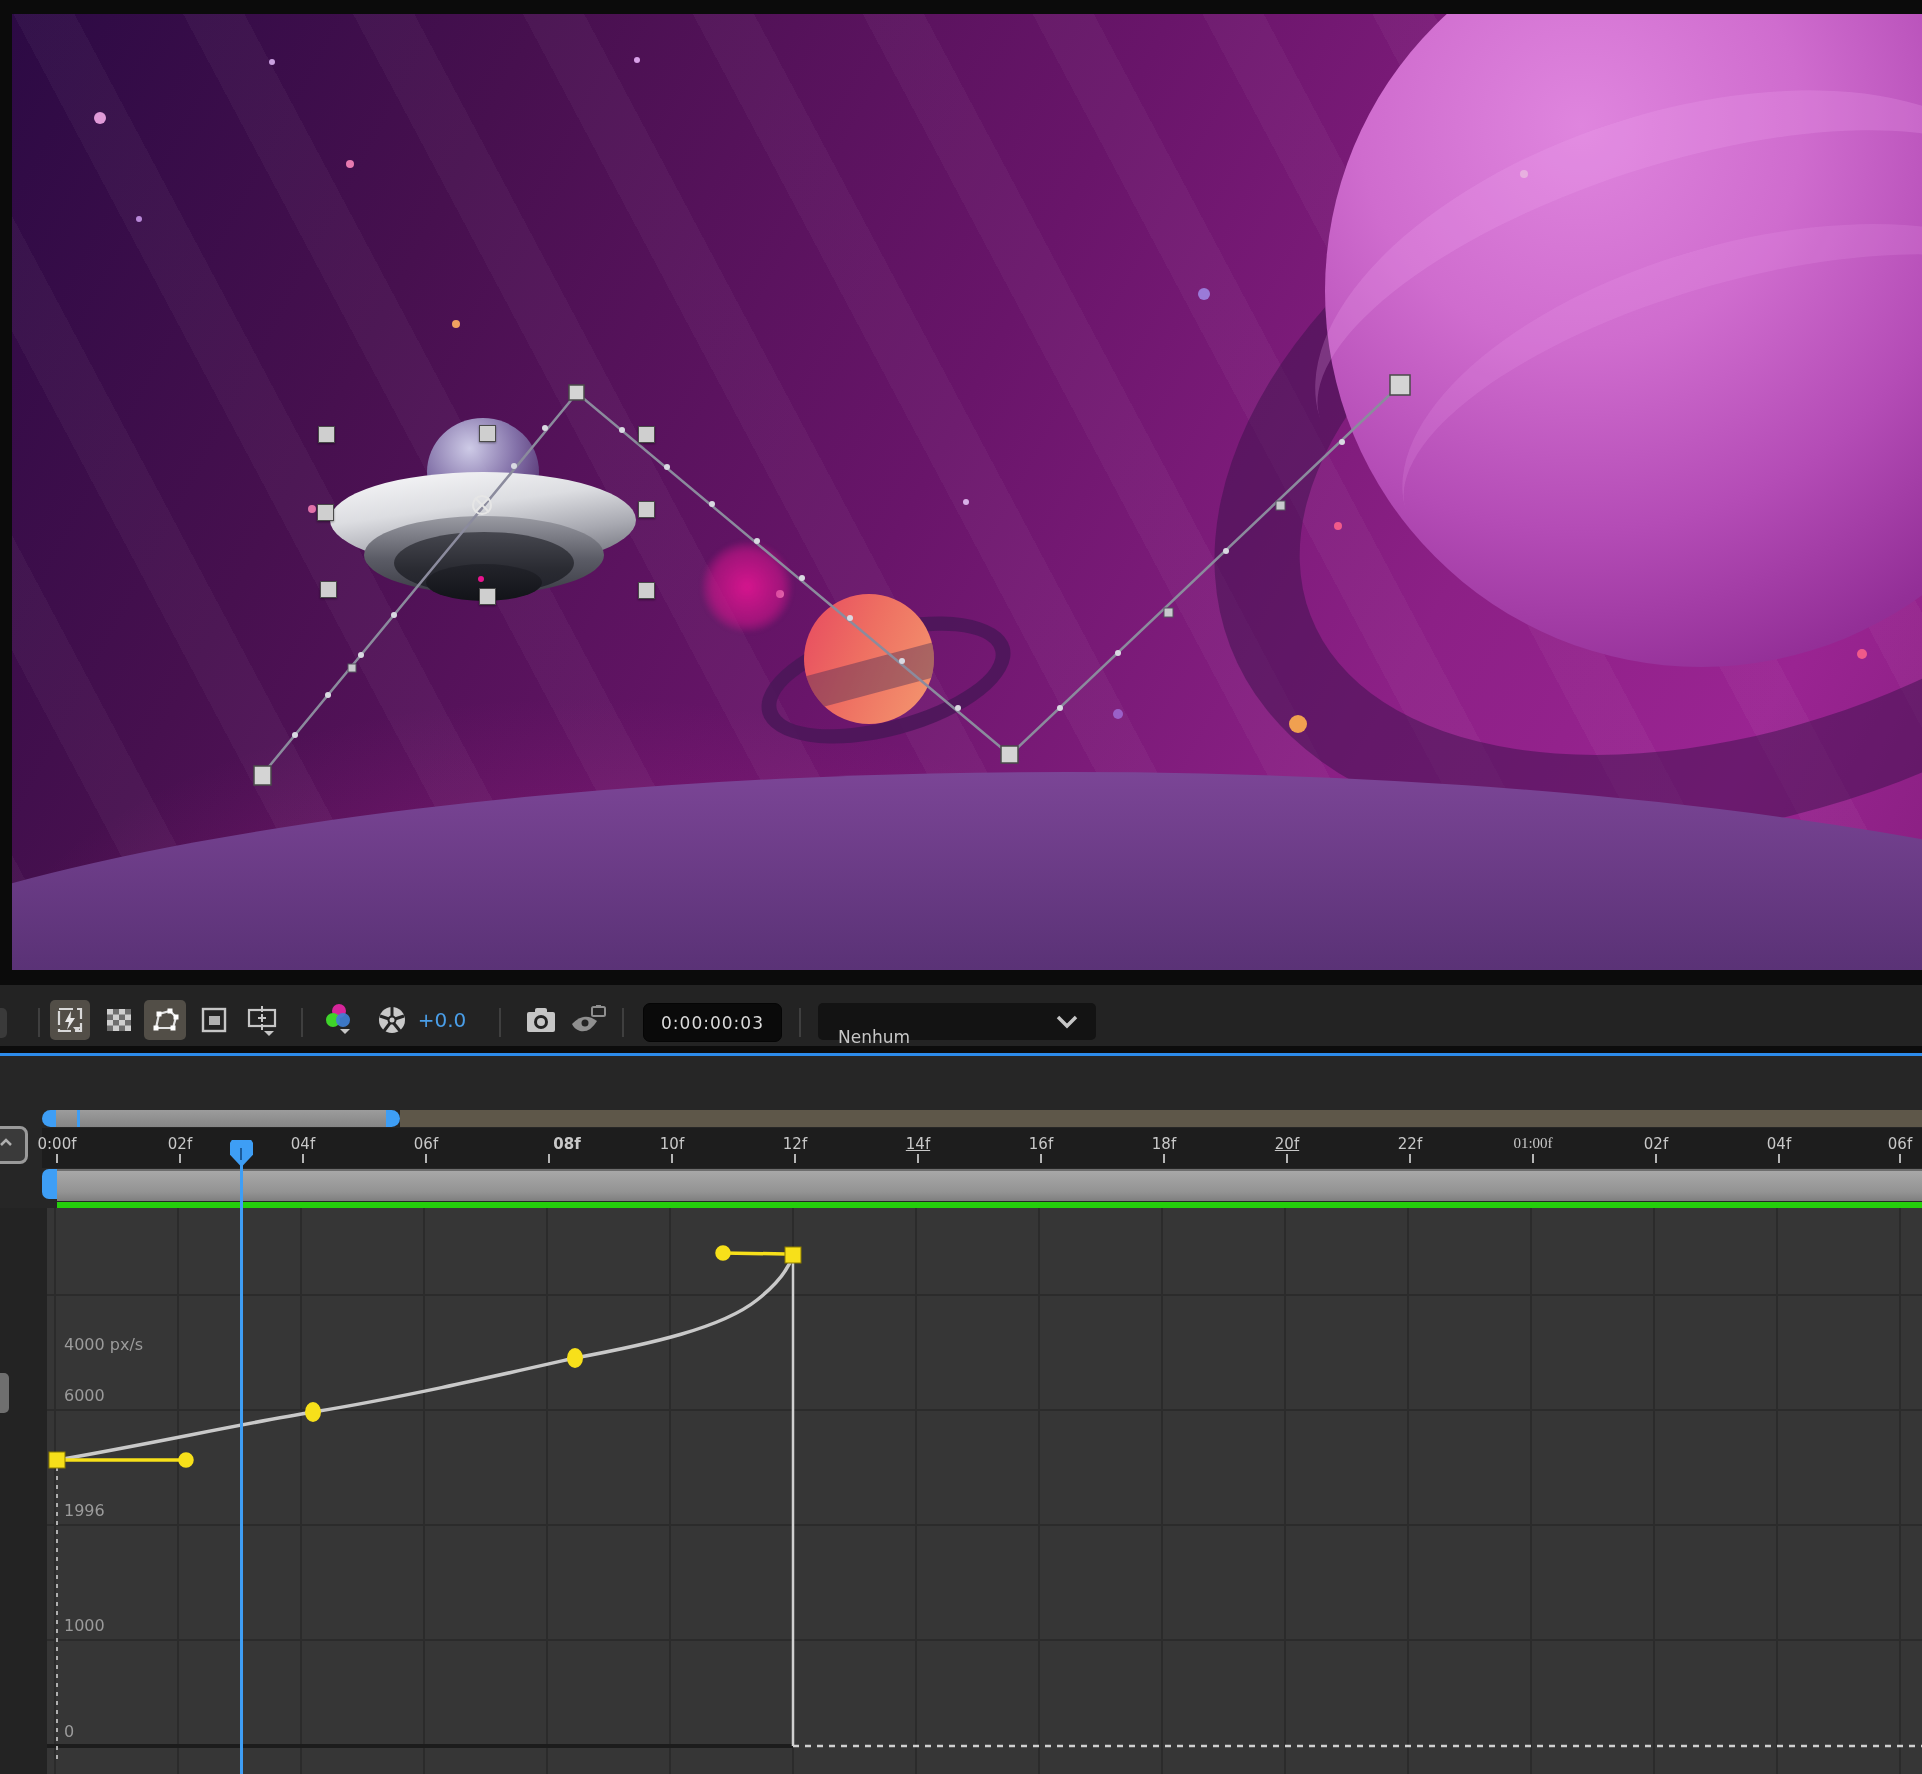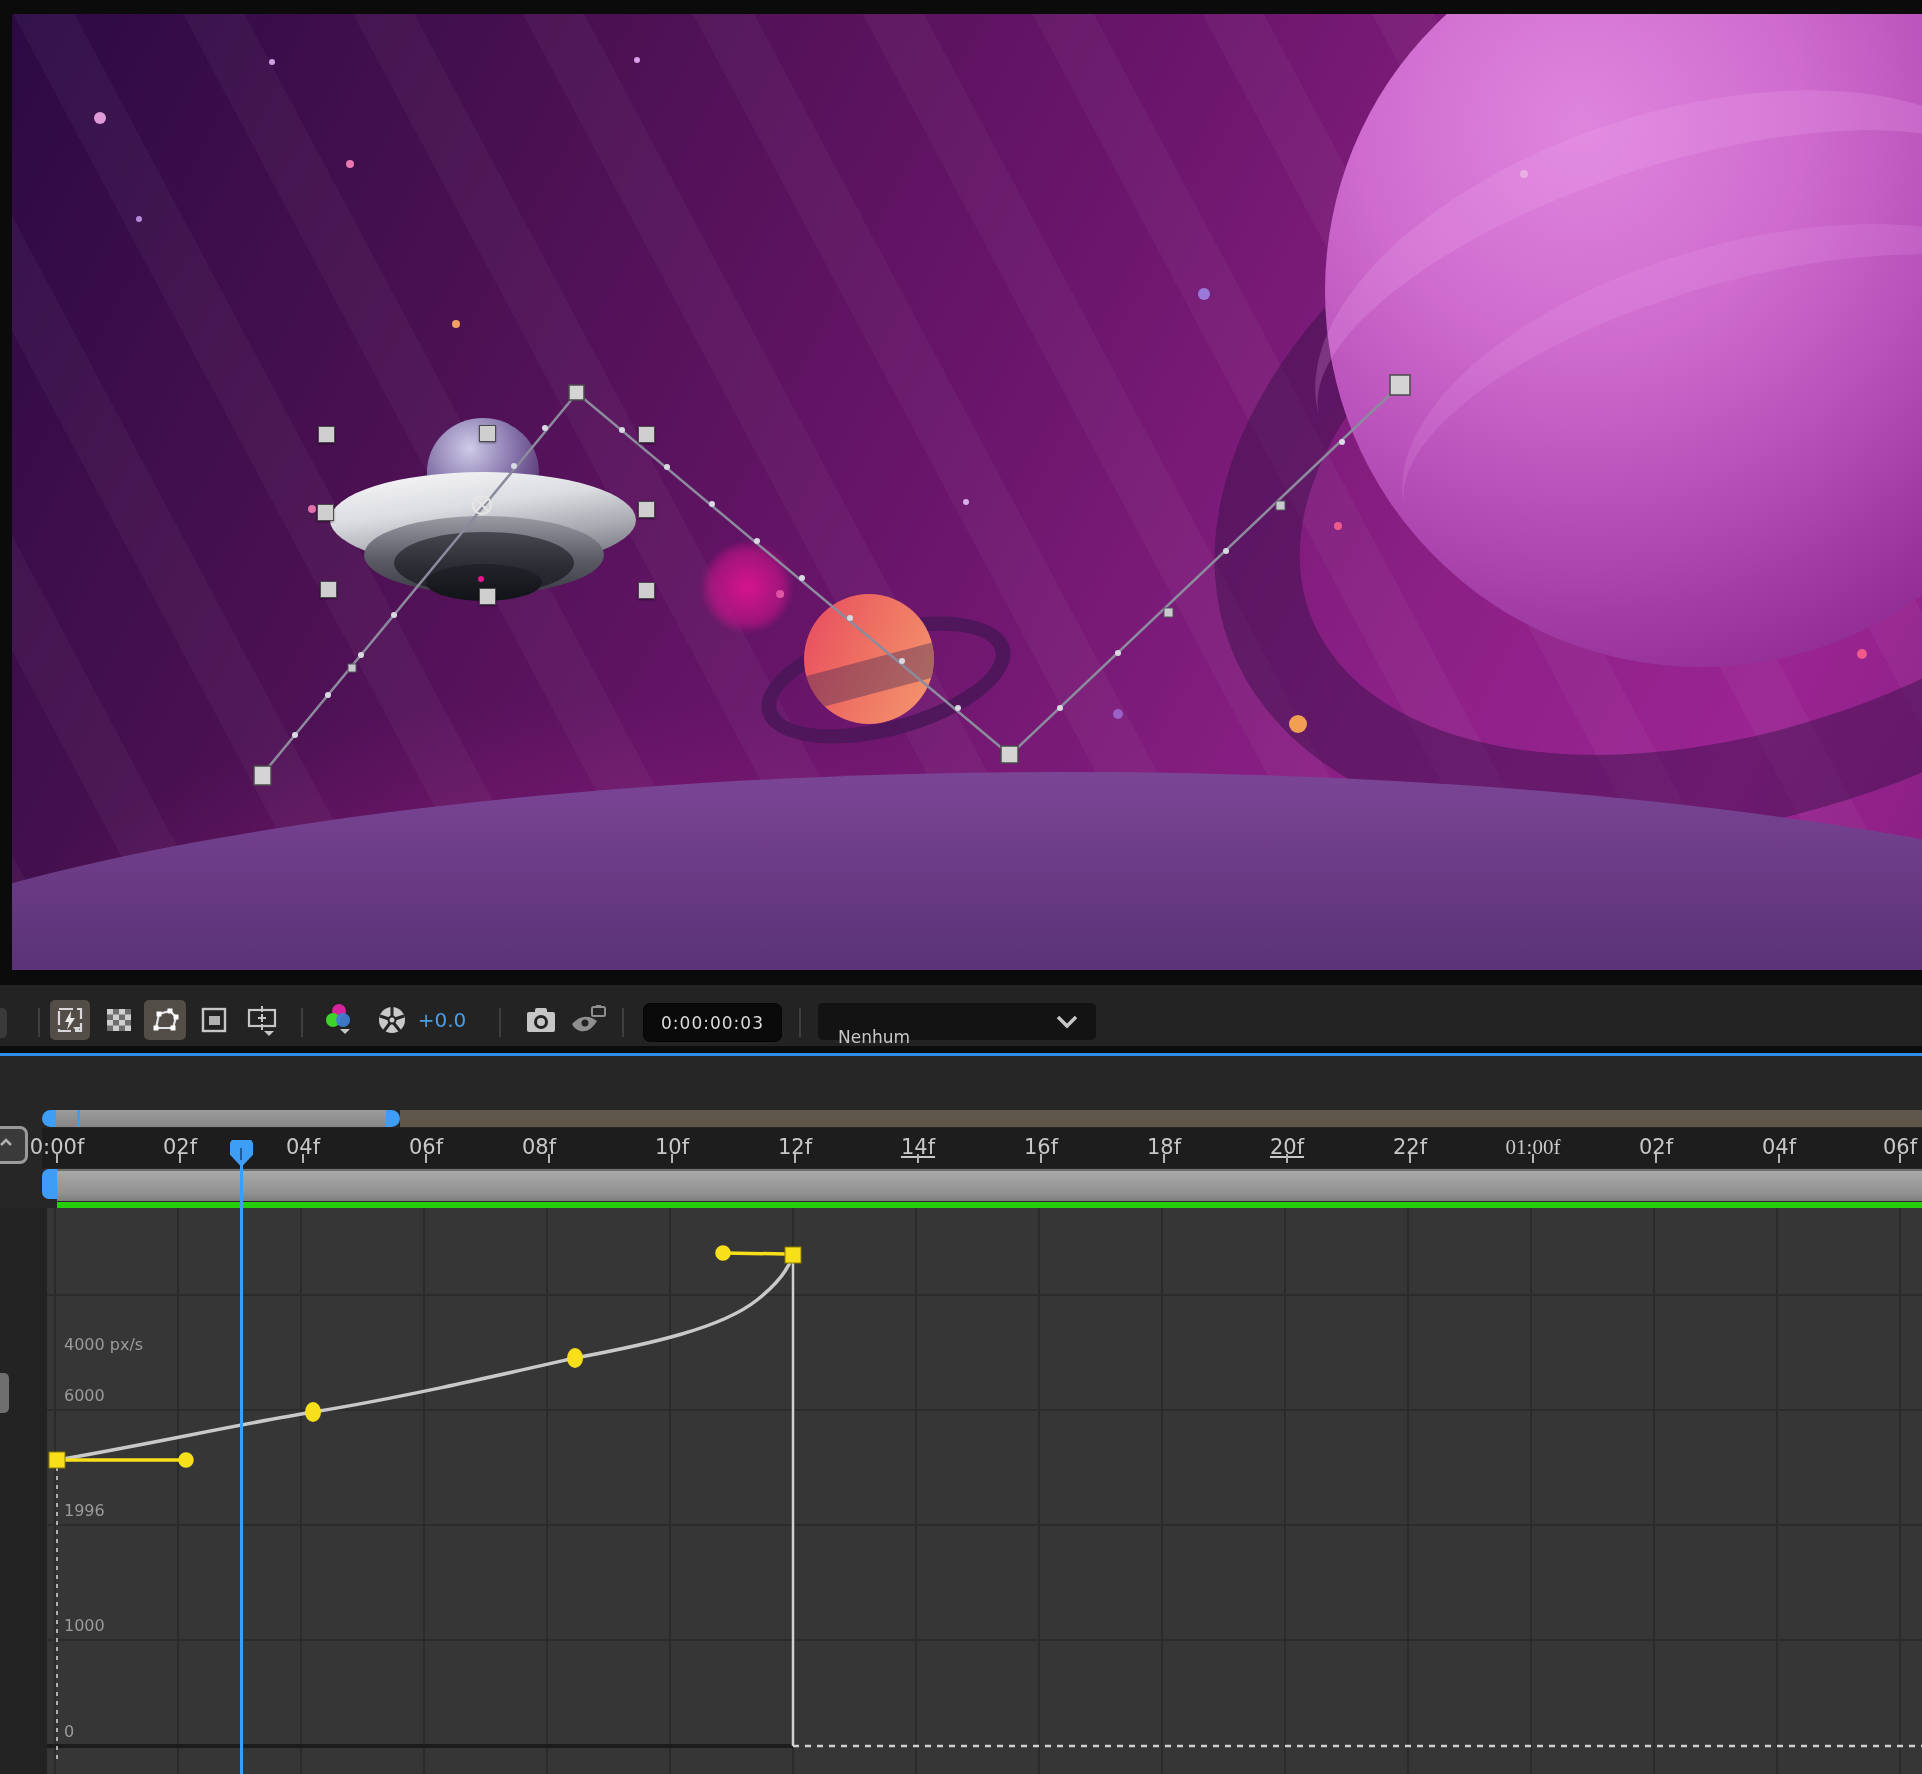--- a/index.html
+++ b/index.html
@@ -69,21 +69,21 @@
       color:#c6c6c6;font-size:17px;display:flex;align-items:center;}
   .viewsel span{margin-left:20px;margin-top:30px;}
 
   
   .timeline{left:0;top:1056px;width:1922px;height:718px;background:#262626;}
   .scroll-track{left:400px;top:1110px;width:1522px;height:17px;background:#5e5749;}
   .scroll-thumb{left:56px;top:1110px;width:330px;height:17px;background:linear-gradient(180deg,#9c9c9c,#858585);}
   .scroll-cap{top:1110px;width:14px;height:17px;background:#3e9ef5;}
   .scroll-tick{left:77px;top:1110px;width:3px;height:17px;background:#3e9ef5;}
   .ruler{left:42px;top:1128px;width:1880px;height:40px;background:#1d1d1d;}
-  .ruler-label{position:absolute;top:7px;transform:translateX(-50%);color:#c8c8c8;font-size:21px;white-space:nowrap;}
+  .ruler-label{position:absolute;top:7px;transform:translateX(-50%);color:#c8c8c8;font-size:15px;white-space:nowrap;}
   .ruler-tick{position:absolute;top:26px;width:2px;height:9px;background:#b5b5b5;transform:translateX(-50%);}
   .marker-bin{left:-8px;top:1126px;width:30px;height:32px;border:3px solid #9a9a9a;border-radius:8px;background:#3a3a3a;}
   .workarea{left:57px;top:1169px;width:1865px;height:30px;
       background:linear-gradient(180deg,#a8a8a8 0%,#939393 70%,#7f7f7f 100%);border-top:2px solid #6e6e6e;}
   .wa-bracket{left:42px;top:1169px;width:16px;height:30px;background:#3e9ef5;border-radius:7px 0 0 7px;}
   .green-line{left:57px;top:1202px;width:1865px;height:6px;background:#25cf0c;}
   .graph{left:47px;top:1208px;width:1875px;height:566px;background:#363636;}
   .graph-gutter{left:0;top:1208px;width:47px;height:566px;background:#232323;}
   .gutter-scroll{left:0;top:1373px;width:9px;height:40px;background:#6f6f6f;border-radius:0 5px 5px 0;}
   .value-label{position:absolute;color:#9b9b9b;font-size:16px;left:64px;}
@@ -337,21 +337,21 @@
 
   <div class="abs ruler" id="ruler">
       <div class="ruler-label" style="left: 15px;">0:00f</div>
       <div class="ruler-tick" style="left: 15px;"></div>
       <div class="ruler-label" style="left: 138px;">02f</div>
       <div class="ruler-tick" style="left: 138px;"></div>
       <div class="ruler-label" style="left: 261px;">04f</div>
       <div class="ruler-tick" style="left: 261px;"></div>
       <div class="ruler-label" style="left: 384px;">06f</div>
       <div class="ruler-tick" style="left: 384px;"></div>
-      <div class="ruler-label" style="left: 497px;">08f</div>
+      <div class="ruler-label" style="left: 525px; font-weight: bold;">08f</div>
       <div class="ruler-tick" style="left: 507px;"></div>
       <div class="ruler-label" style="left: 630px;">10f</div>
       <div class="ruler-tick" style="left: 630px;"></div>
       <div class="ruler-label" style="left: 753px;">12f</div>
       <div class="ruler-tick" style="left: 753px;"></div>
       <div class="ruler-label" style="left: 876px; text-decoration: underline;">14f</div>
       <div class="ruler-tick" style="left: 876px;"></div>
       <div class="ruler-label" style="left: 999px;">16f</div>
       <div class="ruler-tick" style="left: 999px;"></div>
       <div class="ruler-label" style="left: 1122px;">18f</div>

